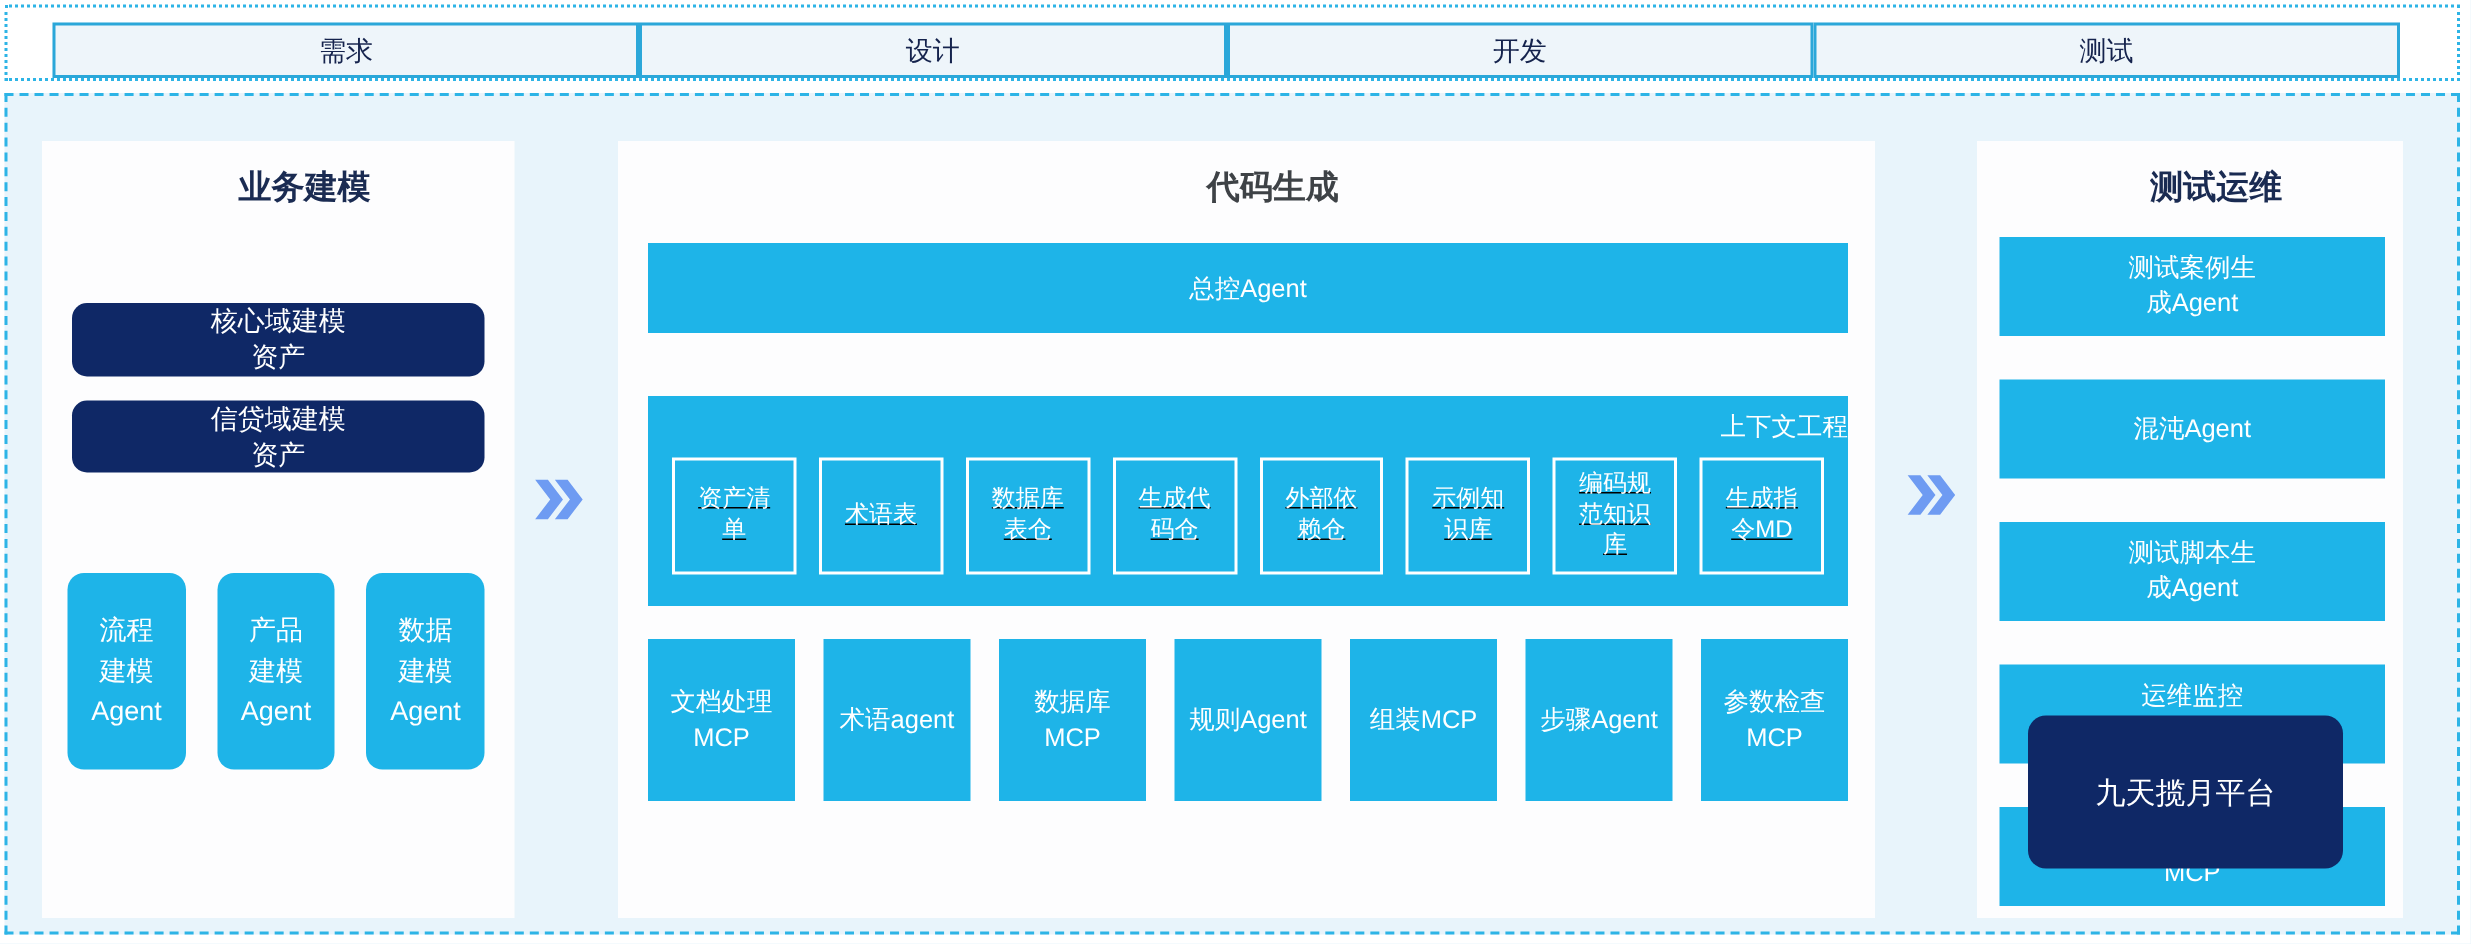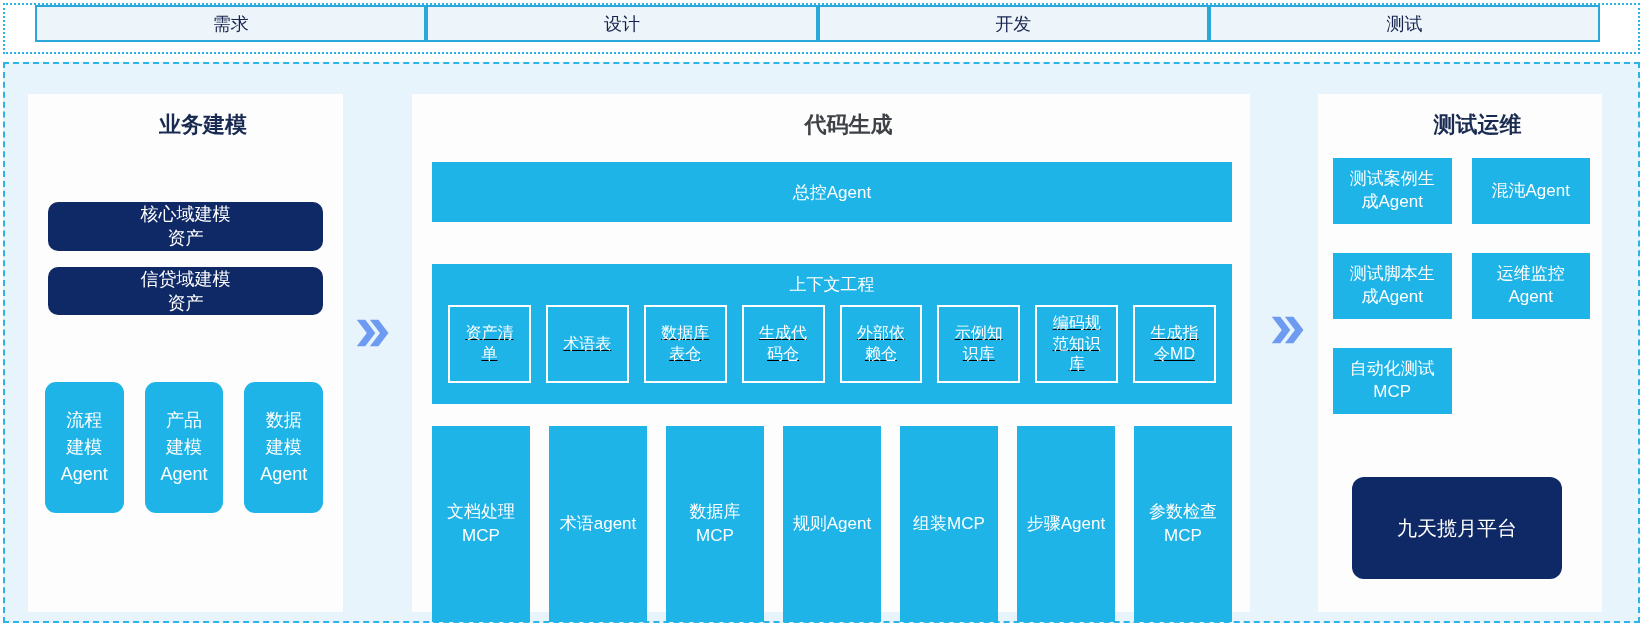--- a/index.html
+++ b/index.html
@@ -21,21 +21,21 @@
     position:relative;
     background:#ffffff;
     font-family:"Liberation Sans","DejaVu Sans",sans-serif;
     overflow:hidden;
   }
   
   .top-strip{
     position:absolute;left:3px;top:3px;width:1637px;height:51px;
     border:2px dotted var(--border-cyan);
     background:#ffffff;
-    display:flex;align-items:flex-start;
+    display:flex;align-items:flex-end;
     padding:0 38px 0 30px;
   }
   .phase-box{
     flex:1;height:37px;
     background:var(--phase-bg);
     border:2px solid var(--phase-border);
     color:var(--phase-text);
     font-size:18px;
     display:flex;align-items:center;justify-content:center;
   }
@@ -72,38 +72,38 @@
   
   .master-bar{
     position:absolute;left:20px;width:800px;top:68px;height:60px;
     font-size:17px;
   }
   .ctx-block{
     position:absolute;left:20px;width:800px;top:170px;height:140px;
     background:var(--cyan);
   }
   .ctx-title{
-    padding-top:9px;text-align:center;color:#ffffff;font-size:17px;
+    padding-top:9px;text-align:right;color:#ffffff;font-size:17px;
   }
   .ctx-items{
     display:flex;gap:15px;padding:0 16px;margin-top:9px;text-decoration:underline;
   }
   .ctx-items .node{
     flex:1;height:78px;border:2px solid #ffffff;
     font-size:16px;line-height:1.3;
   }
   .mcp-row{
-    position:absolute;left:20px;width:800px;top:332px;height:196px;
+    position:absolute;left:20px;width:800px;top:332px;height:108px;
     display:flex;gap:19px;justify-content:space-between;
   }
   .mcp-row .node{flex:1;font-size:17px;line-height:1.4;}
   
   .test-grid{
     position:absolute;left:15px;top:64px;width:257px;
-    display:grid;grid-template-columns:1fr 1fr;
+    display:grid;grid-template-columns:1fr;
     column-gap:20px;row-gap:29px;
   }
   .test-grid .node{height:66px;font-size:17px;line-height:1.35;}
   .platform-box{
     position:absolute;left:34px;top:383px;width:210px;height:102px;
     font-size:20px;border-radius:12px;
   }
   
   .chevron{position:absolute;width:34px;height:32px;}
   .chevron-1{left:356px;top:317px;}

